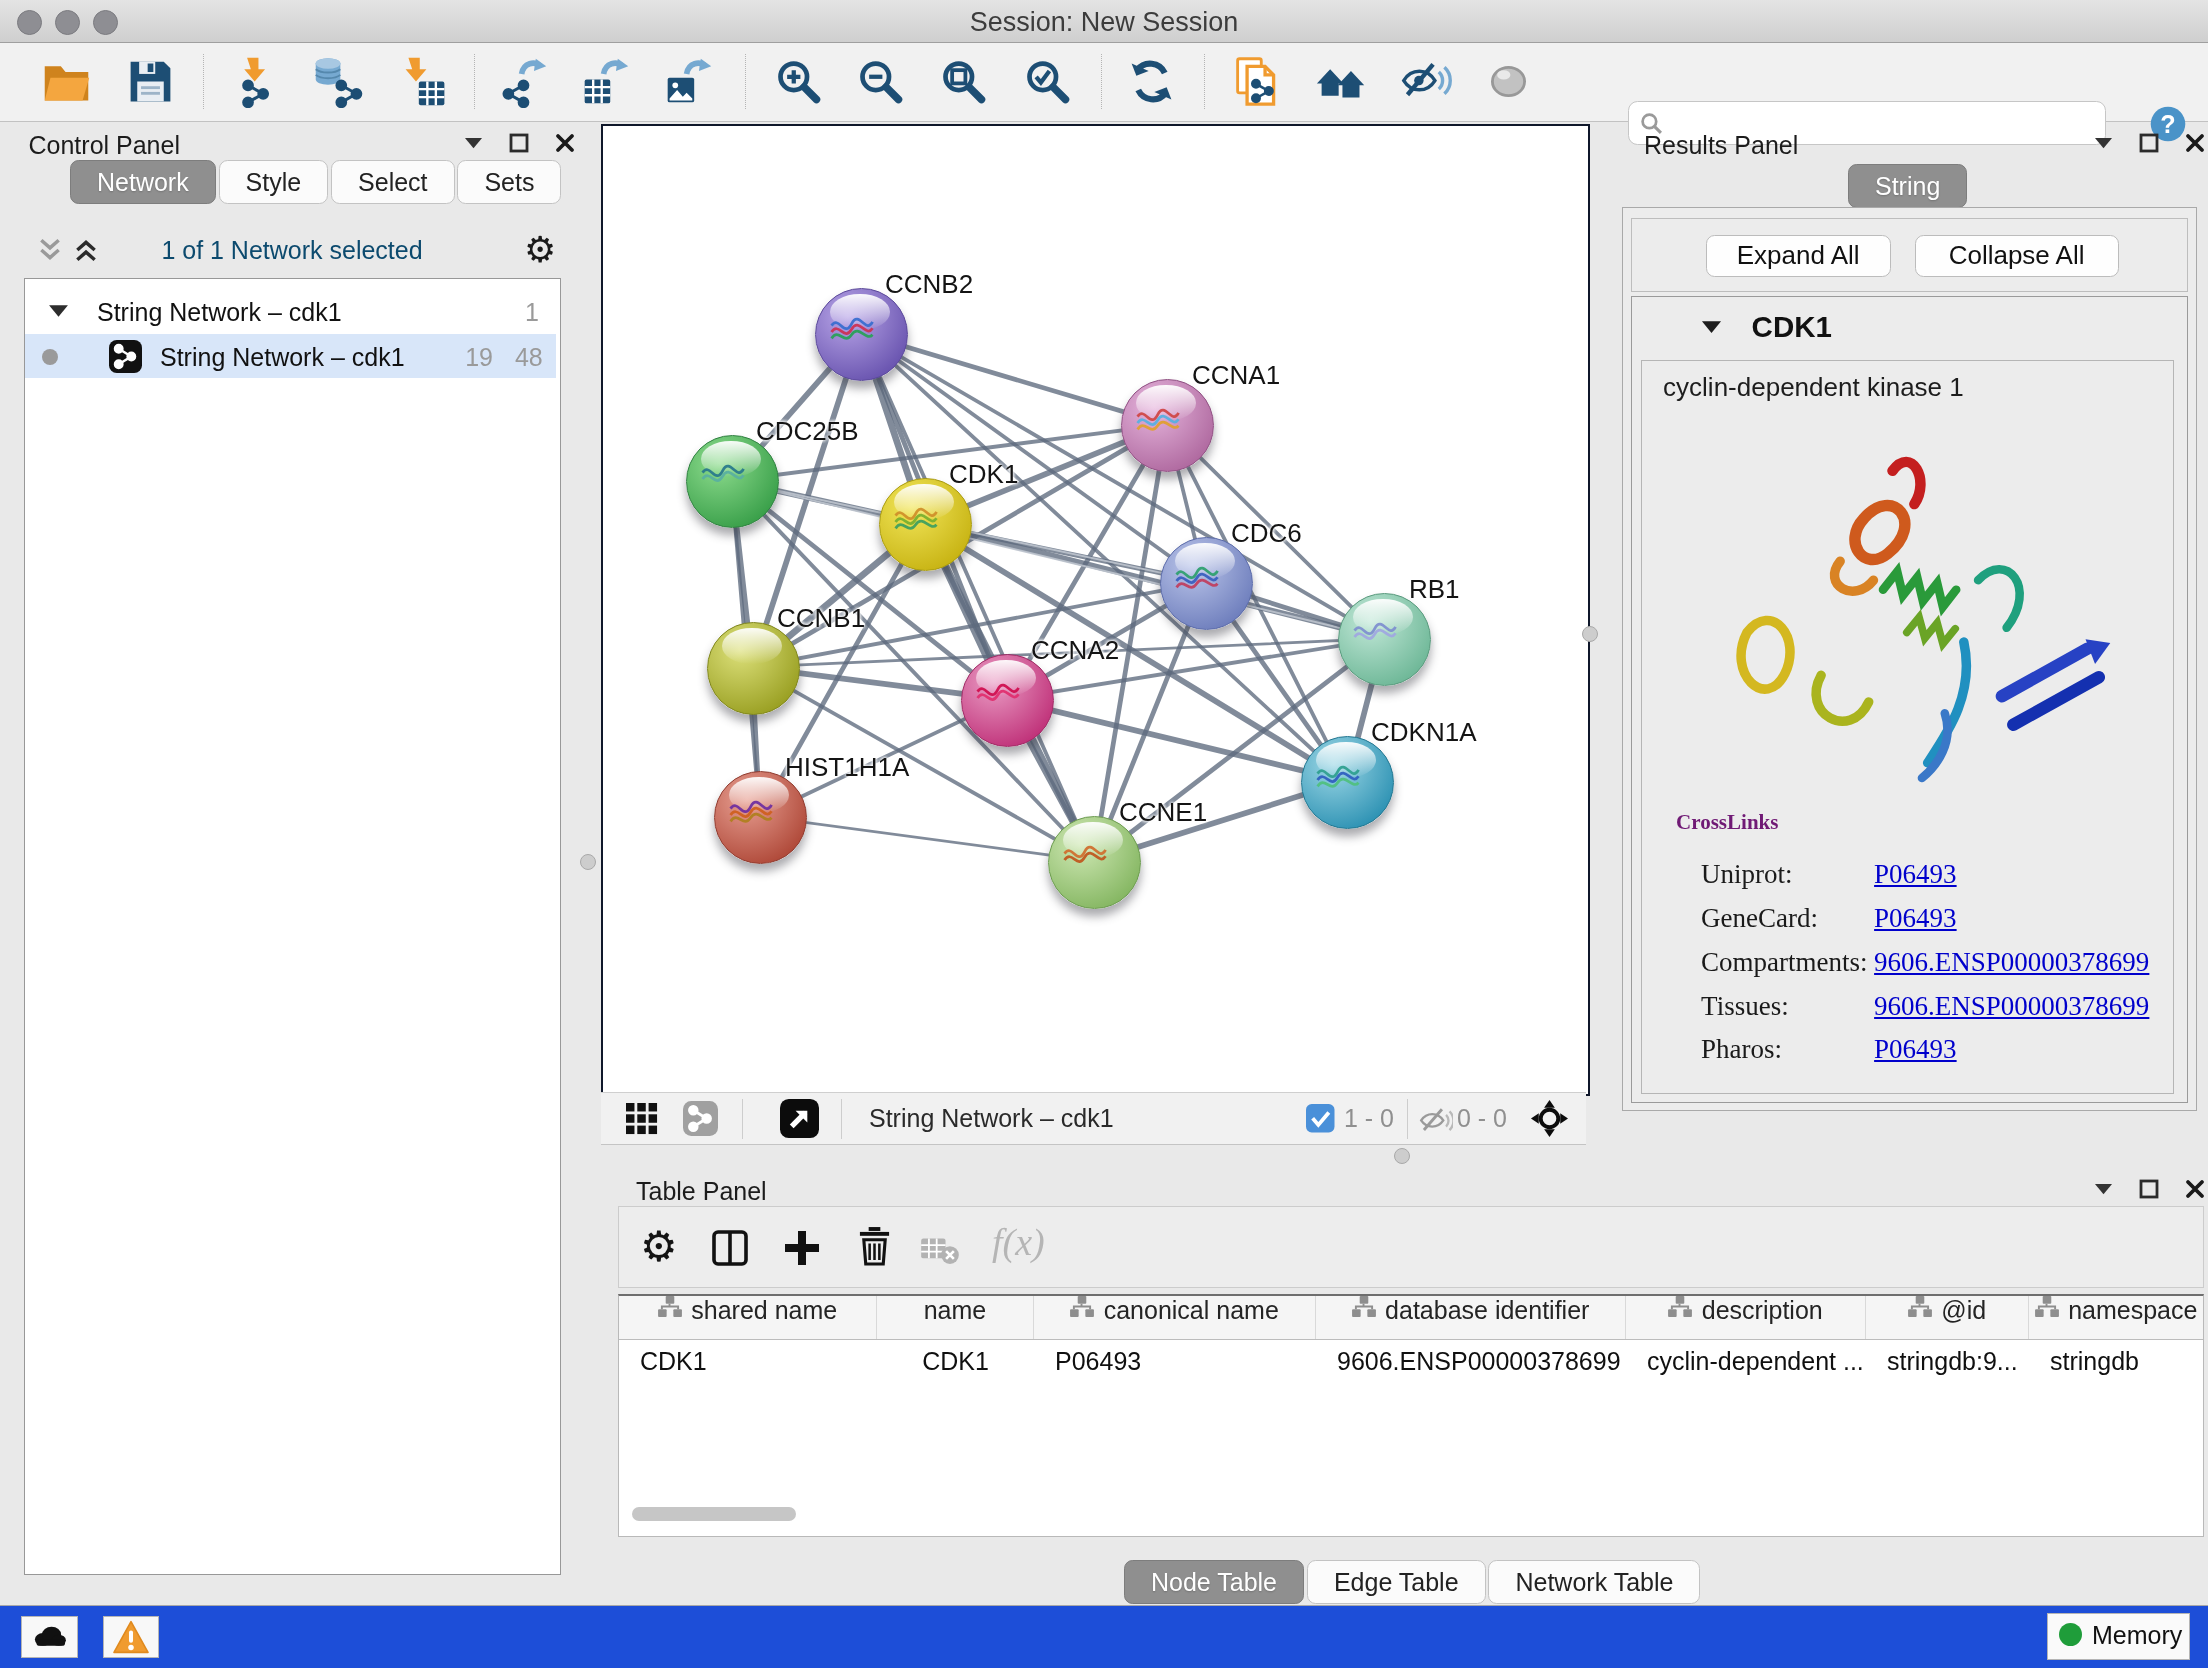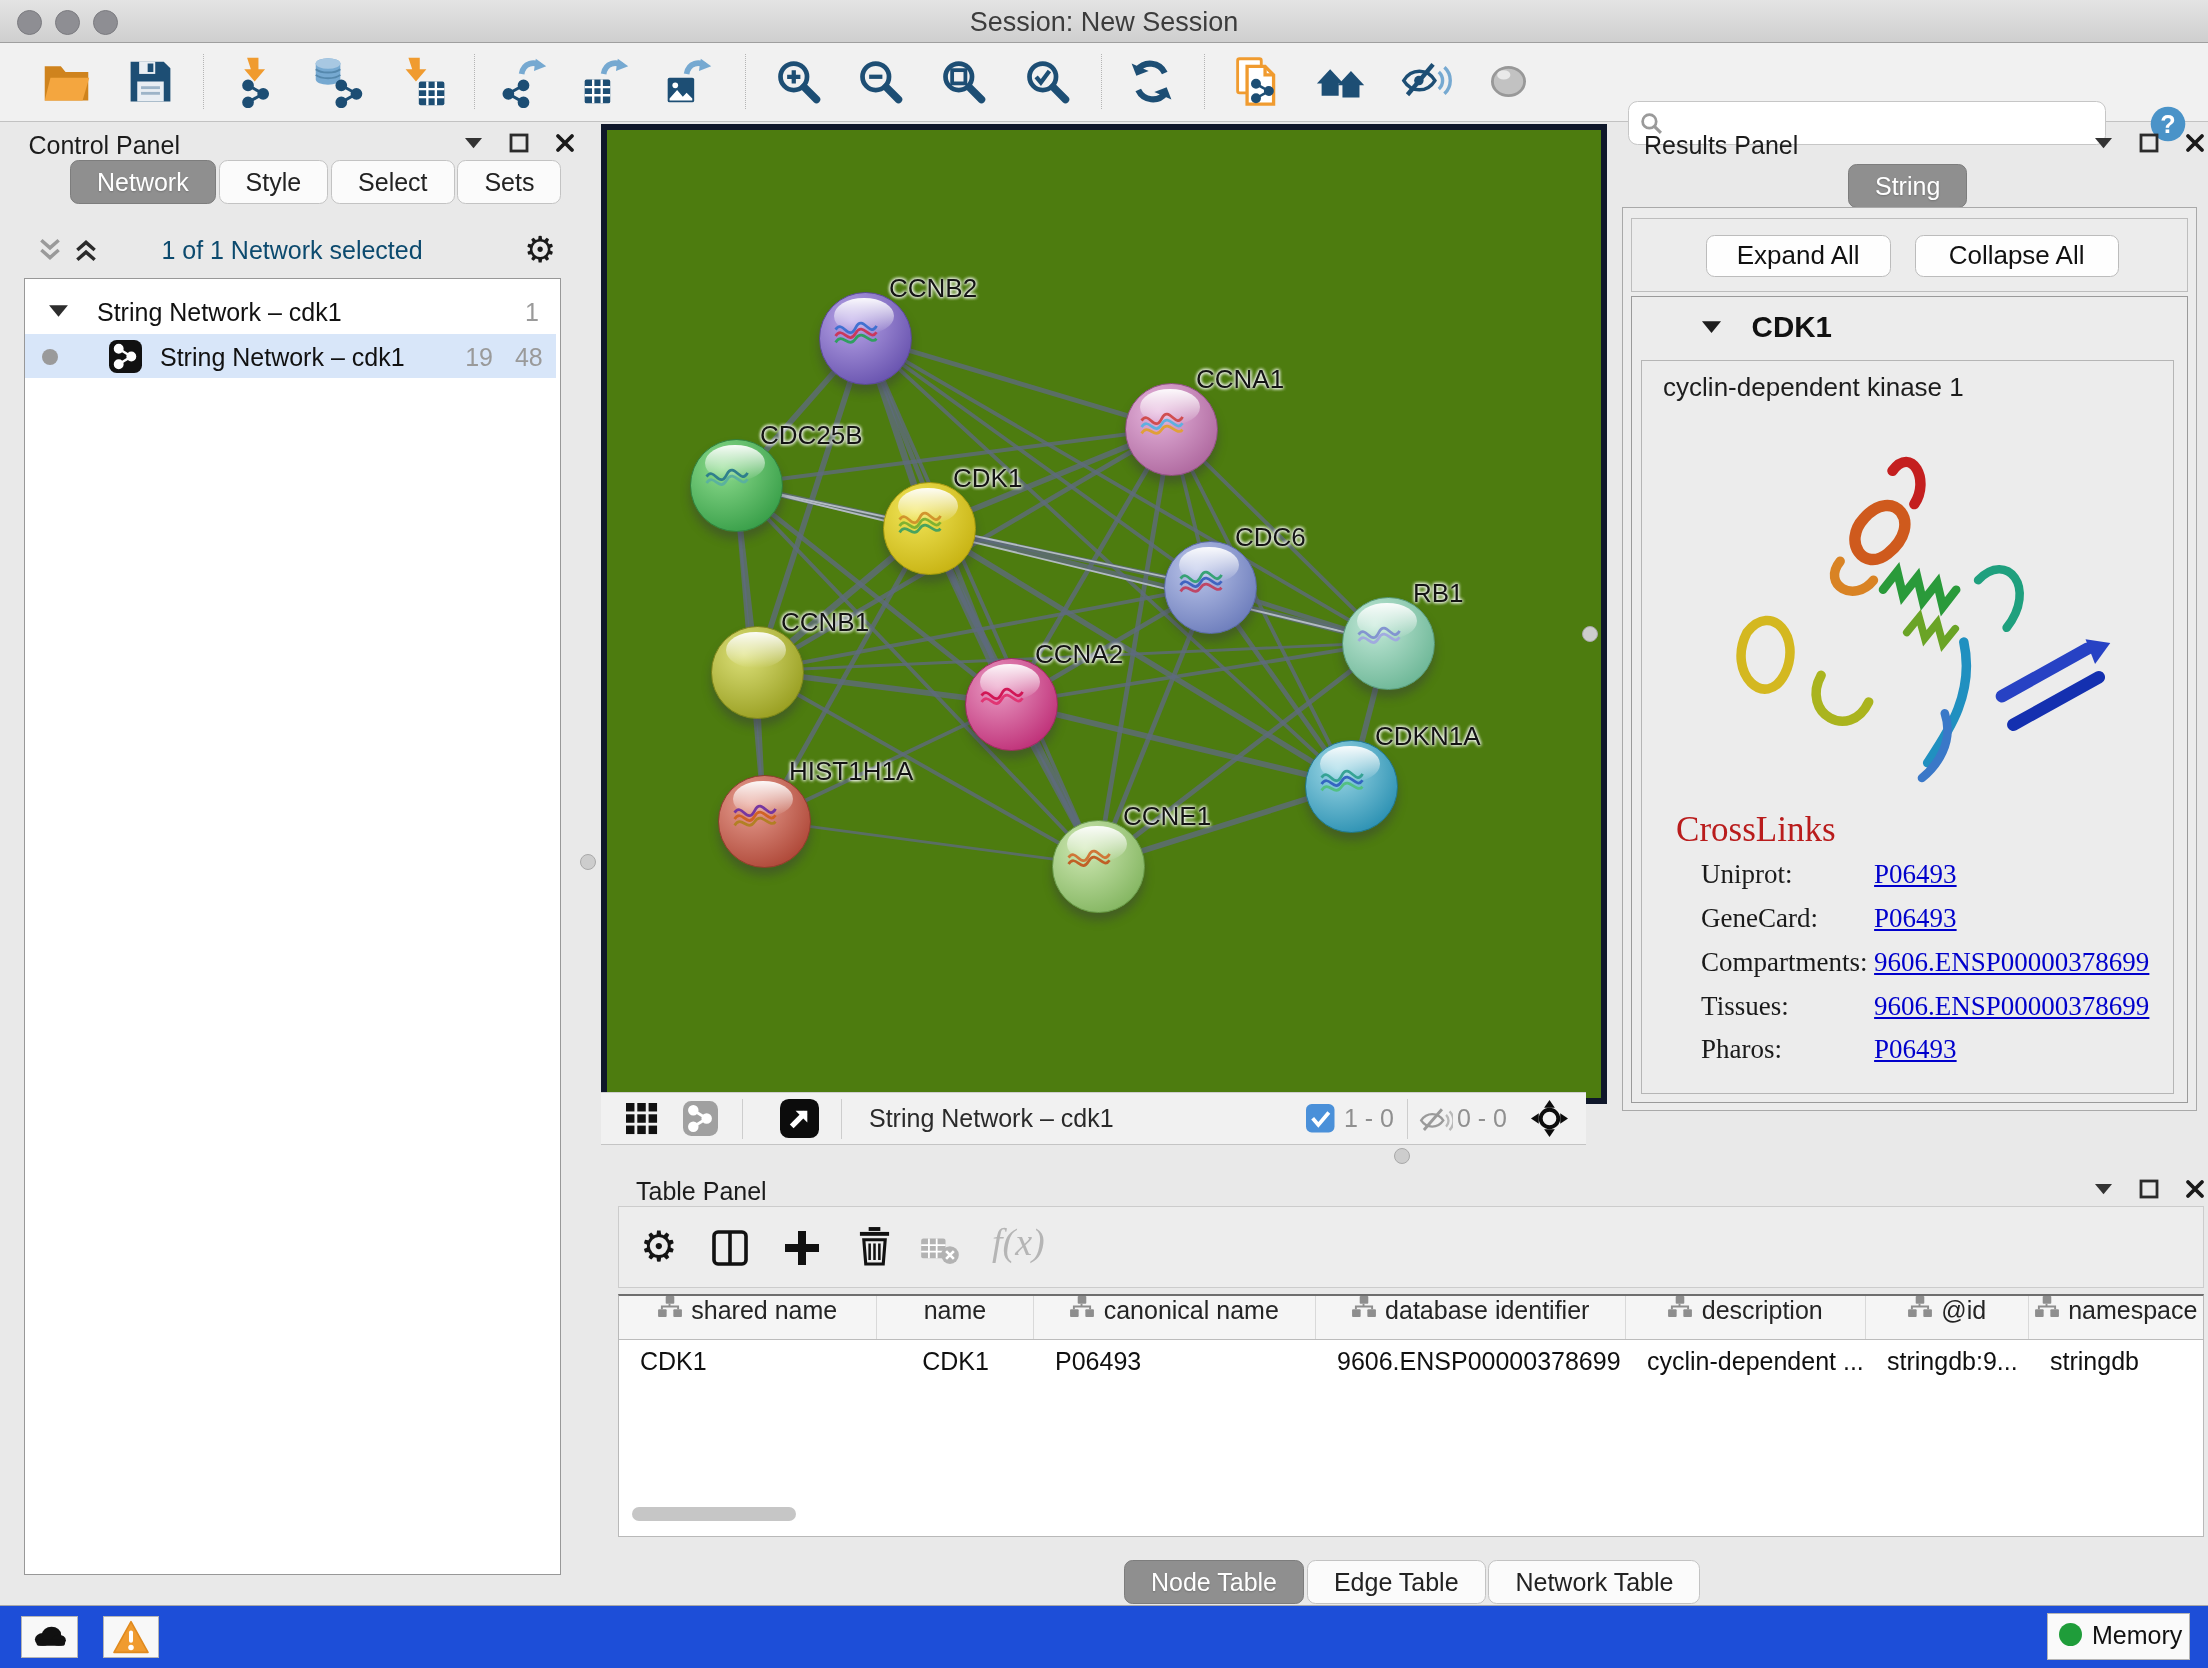--- a/index.html
+++ b/index.html
@@ -38,21 +38,21 @@
        border:1px solid #c3c3c3;border-radius:8.6px;margin-right:2.9px;}
   .tab.sel{background:#8f8f8f;color:#fff;border-color:#7d7d7d;text-shadow:0 1px 1.9px #00000033;}
   #cp-treehead{left:24px;top:226px;width:536px;height:49px;}
   #cp-selstat{position:absolute;left:0;top:9.5px;width:536px;text-align:center;font-size:25px;color:#0c4a6e;}
   #cp-tree{left:24px;top:278px;width:535px;height:1295px;background:#fff;border:1.9px solid #989898;}
   .tree-row{position:absolute;left:0;width:531px;height:44px;}
   .tree-row .lbl{font-size:25px;color:#111;}
   .cnt{position:absolute;font-size:25px;color:#9a9a9a;text-align:right;}
 
   
-  #net-canvas{left:601px;top:124px;width:985px;height:968px;background:#4d7c0f;border:6px solid #0f172a;padding-left:9px;}
+  #net-canvas{left:601px;top:124px;width:985px;height:968px;background:#ffffff;border:2px solid #0f172a;}
   #net-edges{position:absolute;left:0;top:0;}
   .node{position:absolute;width:91px;height:91px;border-radius:50%;
         box-shadow:0 7.6px 9.5px rgba(55,55,65,.42);}
   .node .gloss{position:absolute;left:15%;top:5%;width:66%;height:40%;border-radius:50%;
         background:linear-gradient(rgba(255,255,255,.95),rgba(255,255,255,0));}
   .node svg{position:absolute;left:12%;top:24%;}
   .node-label{position:absolute;font-size:26px;color:#141414;white-space:nowrap;
         text-shadow:0 0 3.8px #fff,0 0 3.8px #fff,0 0 3.8px #fff;}
   #nv-toolbar{left:601px;top:1092px;width:985px;height:51px;background:#f1f1f1;
         border-top:1px solid #cfcfcf;border-bottom:1px solid #c4c4c4;}
@@ -66,21 +66,21 @@
   #rp-btnbox{position:absolute;left:7.6px;top:9.5px;width:555px;height:72px;border:1.9px solid #bdbdbd;}
   .rp-btn{position:absolute;top:16px;height:42px;background:#fefefe;border:1px solid #bcbcbc;
           border-radius:8.6px;font-size:26px;color:#111;text-align:center;}
   #rp-genebox{position:absolute;left:7.6px;top:88px;width:555px;height:805px;border:1.9px solid #9a9a9a;}
   #rp-genehdr{position:absolute;left:0;top:0;width:100%;height:61px;}
   #rp-gene{position:absolute;left:120px;top:13.3px;font-size:29.5px;font-weight:bold;color:#111;}
   #rp-inner{position:absolute;left:9.5px;top:63px;width:531px;height:732px;background:#ececec;
             border:1px solid #b5b5b5;}
   #rp-desc{position:absolute;left:21px;top:11.4px;font-size:26px;color:#1d1d1d;}
   .xl-serif{font-family:"Liberation Serif",serif;}
-  #xl-title{position:absolute;left:34px;top:449px;font-size:35px;font-weight:normal;color:#b91c1c;}
+  #xl-title{position:absolute;left:34px;top:449px;font-size:21px;font-weight:bold;color:#701a75;}
   .xl-row{position:absolute;left:0;width:531px;height:42px;}
   .xl-lbl{position:absolute;left:59px;font-size:27px;color:#1a1a1a;}
   .xl-link{position:absolute;left:232px;font-size:27px;text-decoration:underline;cursor:pointer;}
 
   
   #tp-title{left:636px;top:1177px;}
   #tp-toolbar{left:618px;top:1206px;width:1584px;height:80px;background:#ededed;border:1px solid #cccccc;}
   .tpi{position:absolute;top:19px;}
   #tp-table{left:618px;top:1294px;width:1584px;height:240px;background:#fff;border:1px solid #b9b9b9;
             border-top:2.9px solid #6e6e6e;overflow:hidden;}

